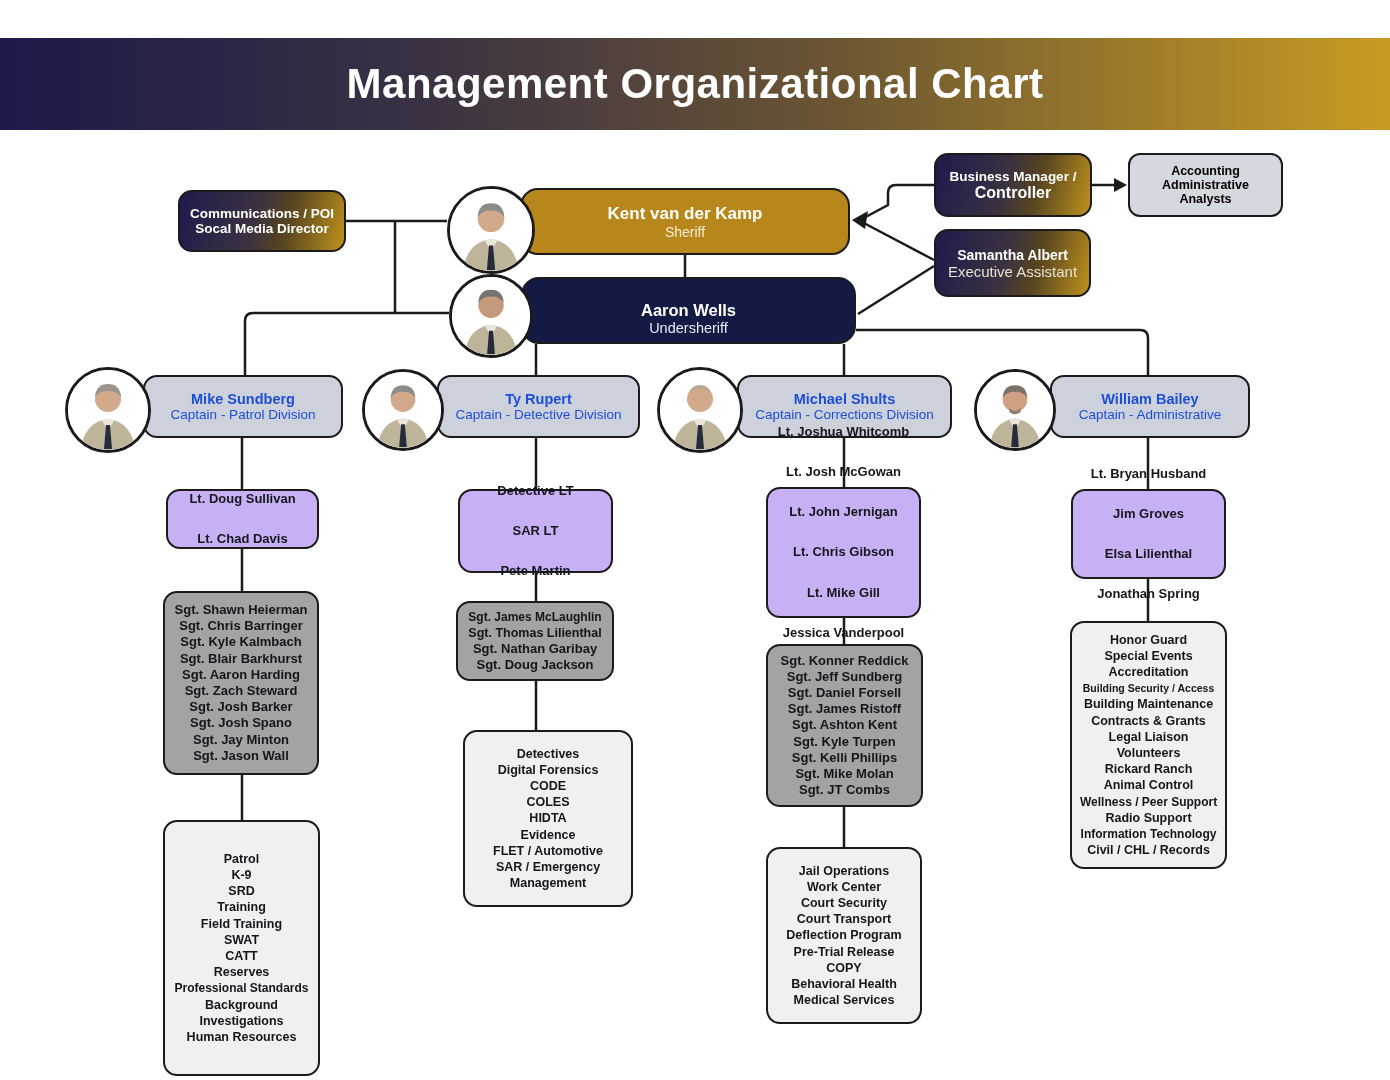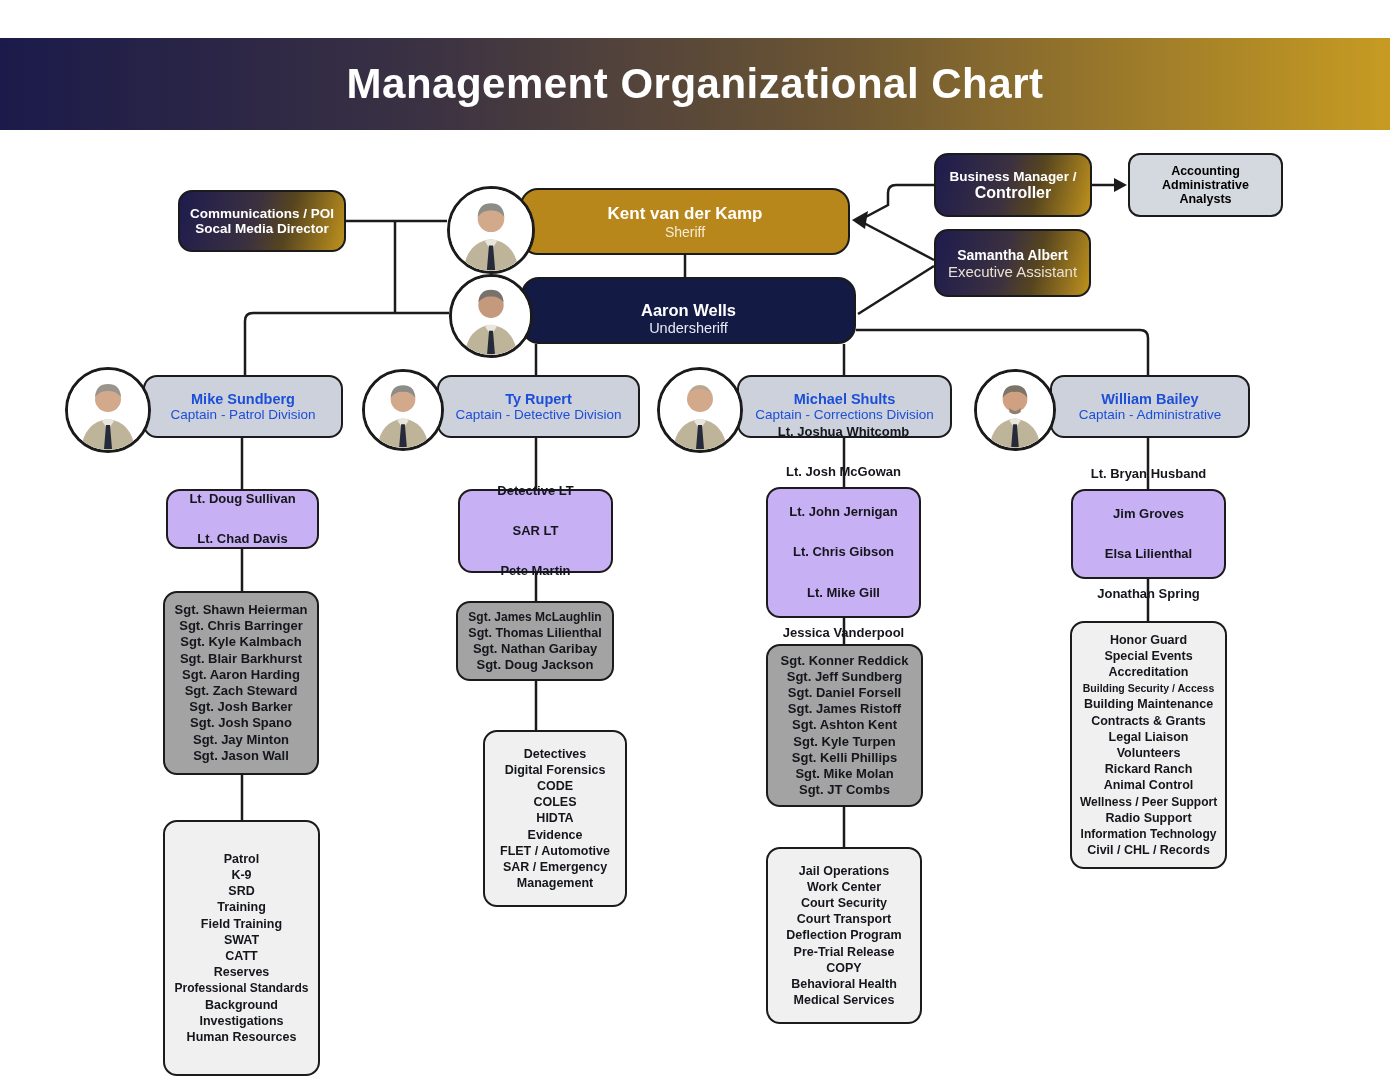--- a/index.html
+++ b/index.html
@@ -180,21 +180,21 @@
       <div class="list-line">Detective LT</div>
       <div class="list-line">SAR LT</div>
       <div class="list-line">Pete Martin</div>
     </div>
   <div class="node yellow fs13" style="left:456px;top:601px;width:158px;height:80px;">
       <div class="list-line" style="font-size: 12px;">Sgt. James McLaughlin</div>
       <div class="list-line" style="font-size: 12.5px;">Sgt. Thomas Lilienthal</div>
       <div class="list-line">Sgt. Nathan Garibay</div>
       <div class="list-line">Sgt. Doug Jackson</div>
     </div>
-  <div class="node whitebox fs12 wrap-lines" style="left:463px;top:730px;width:144px;height:177px;margin-left:20px;">
+  <div class="node whitebox fs12 wrap-lines" style="left:463px;top:730px;width:170px;height:177px;">
       <div class="list-line">Detectives</div>
       <div class="list-line">Digital Forensics</div>
       <div class="list-line">CODE</div>
       <div class="list-line">COLES</div>
       <div class="list-line">HIDTA</div>
       <div class="list-line">Evidence</div>
       <div class="list-line">FLET / Automotive</div>
       <div class="list-line">SAR / Emergency Management</div>
     </div>
 

